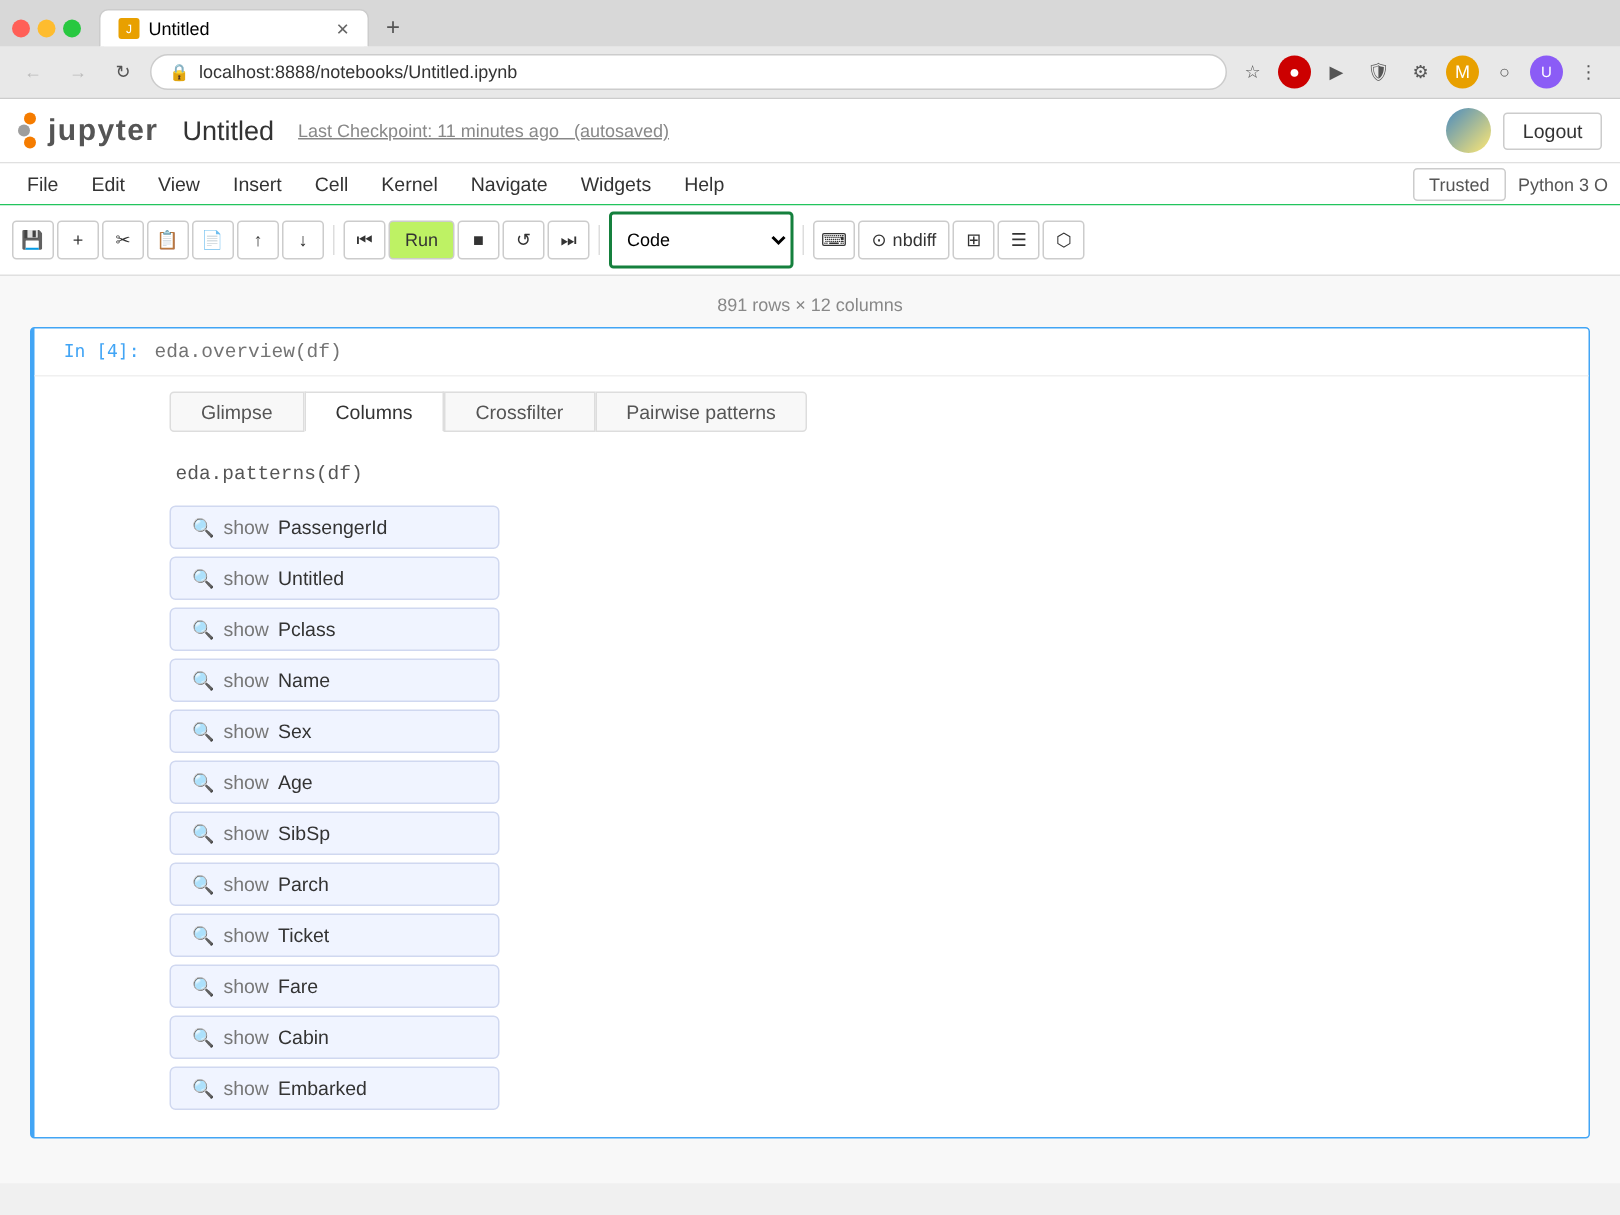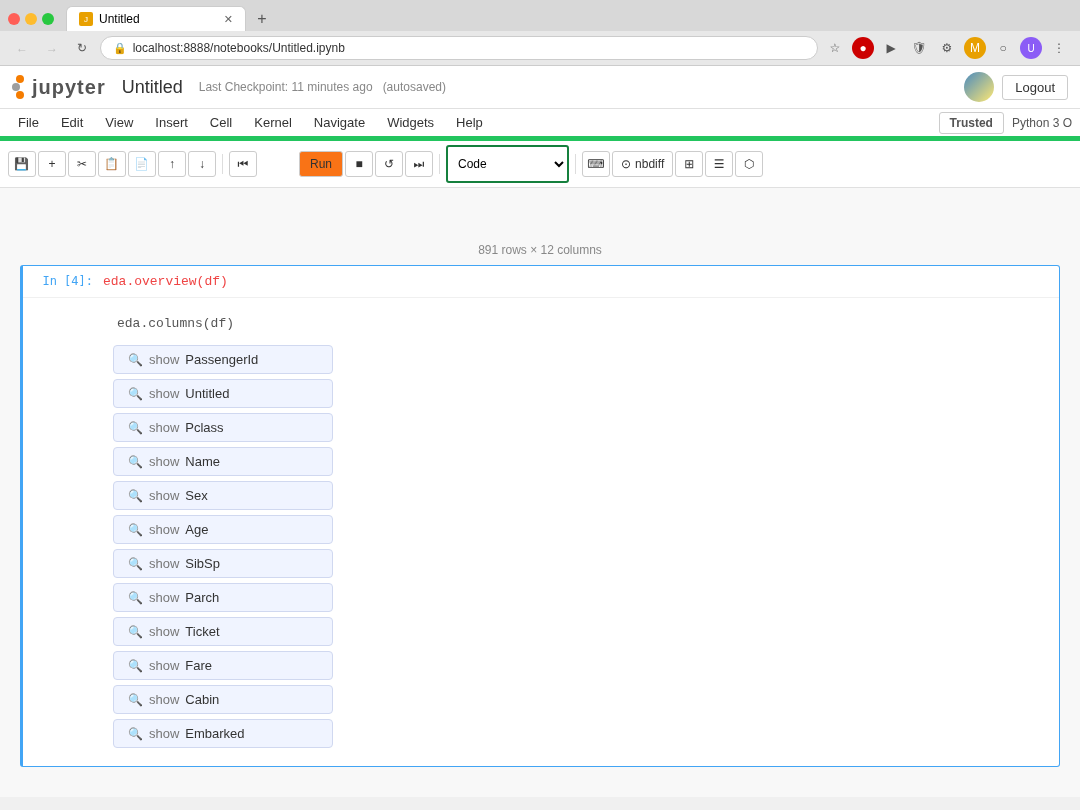--- a/index.html
+++ b/index.html
@@ -35,53 +35,53 @@
     .jupyter-header { background: white; border-bottom: 1px solid #e0e0e0; padding: 6px 12px; display: flex; align-items: center; gap: 16px; }
     .jupyter-logo { display: flex; align-items: center; gap: 8px; }
     .jupyter-logo-img { display: flex; align-items: center; }
     .jupyter-logo-circles { display: flex; flex-direction: column; }
     .jupyter-circle { width: 8px; height: 8px; border-radius: 50%; }
     .jupyter-circle:nth-child(1) { background: #f57c00; margin-left: 4px; }
     .jupyter-circle:nth-child(2) { background: #9e9e9e; margin-left: 0; }
     .jupyter-circle:nth-child(3) { background: #f57c00; margin-left: 4px; }
     .jupyter-word { font-size: 20px; font-weight: 700; color: #555; letter-spacing: 1px; }
     .jupyter-notebook-title { font-size: 18px; color: #333; font-weight: normal; }
-    .jupyter-checkpoint { font-size: 12px; color: #888; }
+    .jupyter-checkpoint { font-size: 12px; color: #888; text-decoration: underline; }
     .jupyter-right { margin-left: auto; display: flex; align-items: center; gap: 8px; }
     .python-logo { width: 30px; height: 30px; background: linear-gradient(135deg, #4b8bbe, #ffe873); border-radius: 50%; }
     .logout-btn { background: white; border: 1px solid #ccc; border-radius: 3px; padding: 4px 12px; cursor: pointer; font-size: 13px; color: #333; }
 
     
-    .menu-bar { background: white; border-bottom: 5px solid #22c55e; display: flex; align-items: center; padding: 2px 8px; gap: 2px; }
+    .menu-bar { background: white; border-bottom: 1px solid #22c55e; display: flex; align-items: center; padding: 2px 8px; gap: 2px; }
     .menu-item { padding: 4px 10px; cursor: pointer; border-radius: 3px; font-size: 13px; color: #333; }
     .menu-right { margin-left: auto; display: flex; align-items: center; gap: 8px; }
-    .trusted-badge { background: white; border: 1px solid #ccc; border-radius: 3px; padding: 3px 10px; font-size: 12px; color: #555; font-weight: bold; }
+    .trusted-badge { background: white; border: 1px solid #ccc; border-radius: 3px; padding: 3px 10px; font-size: 12px; color: #555; }
     .kernel-info { font-size: 12px; color: #555; }
 
     
     .toolbar { background: white; border-bottom: 1px solid #e0e0e0; display: flex; align-items: center; padding: 4px 8px; gap: 2px; }
     .toolbar-btn { width: 28px; height: 26px; display: flex; align-items: center; justify-content: center; border: 1px solid #ccc; border-radius: 3px; cursor: pointer; background: white; font-size: 12px; color: #333; }
     .toolbar-separator { width: 1px; height: 20px; background: #ddd; margin: 0 4px; }
     .toolbar-select { border: 2px solid #15803d; border-radius: 3px; padding: 2px 6px; font-size: 12px; background: white; height: 38px; }
-    .run-btn { border: 1px solid #ccc; border-radius: 3px; padding: 2px 10px; background: #f97316; cursor: pointer; font-size: 12px; color: #333; height: 26px; margin-left: 40px; }
+    .run-btn { border: 1px solid #ccc; border-radius: 3px; padding: 2px 10px; background: #bef264; cursor: pointer; font-size: 12px; color: #333; height: 26px; }
     .nbdiff-btn { border: 1px solid #ccc; border-radius: 3px; padding: 2px 8px; background: white; cursor: pointer; font-size: 12px; color: #333; height: 26px; display: flex; align-items: center; gap: 4px; }
 
     
     .notebook-area { background: #f8f8f8; padding: 10px 0; min-height: 500px; }
 
     
-    .row-info { text-align: center; font-size: 12px; color: #888; padding: 2px 0 8px; margin-top: 43px; }
+    .row-info { text-align: center; font-size: 12px; color: #888; padding: 2px 0 8px; }
 
     
     .cell { margin: 0 20px 20px; background: white; border: 1px solid #e0e0e0; border-radius: 3px; }
     .cell.active { border-color: #42a5f5; border-left: 3px solid #42a5f5; }
     .cell-input { display: flex; align-items: flex-start; }
     .cell-prompt { min-width: 80px; color: #999; font-size: 12px; font-family: monospace; padding: 8px 10px; text-align: right; }
     .cell-prompt.active { color: #42a5f5; }
-    .cell-code { flex: 1; font-family: 'Courier New', monospace; font-size: 13px; padding: 8px 0; color: #ef4444; }
+    .cell-code { flex: 1; font-family: 'Courier New', monospace; font-size: 13px; padding: 8px 0; color: #737373; }
 
     
     .cell-output { border-top: 1px solid #f0f0f0; padding: 10px 10px 10px 90px; }
 
     
     .output-tabs { display: flex; gap: 0; margin-bottom: 12px; }
     .output-tab { padding: 5px 20px; font-size: 13px; cursor: pointer; border: 1px solid #ddd; background: #f8f8f8; color: #555; }
     .output-tab.active { background: white; border-bottom: 1px solid white; color: #333; font-weight: 500; z-index: 1; }
     .output-tab:first-child { border-radius: 3px 0 0 3px; }
     .output-tab:last-child { border-radius: 0 3px 3px 0; }
@@ -215,23 +215,29 @@
   <div class="cell active">
     <div class="cell-input">
       <div class="cell-prompt active">In [4]:</div>
       <div class="cell-code">
         <span>eda.overview(df)</span>
       </div>
     </div>
 
     <div class="cell-output">
 
+      <div class="output-tabs">
+        <div class="output-tab">Glimpse</div>
+        <div class="output-tab active">Columns</div>
+        <div class="output-tab">Crossfilter</div>
+        <div class="output-tab">Pairwise patterns</div>
+      </div>
 
       <div class="columns-content">
-        <div class="columns-title">eda.columns(df)</div>
+        <div class="columns-title">eda.patterns(df)</div>
         <div class="column-buttons">
           <div class="column-btn">
             <span class="search-icon">🔍</span>
             <span class="show-text">show</span>
             <span class="col-name">PassengerId</span>
           </div>
           <div class="column-btn">
             <span class="search-icon">🔍</span>
             <span class="show-text">show</span>
             <span class="col-name">Untitled</span>

